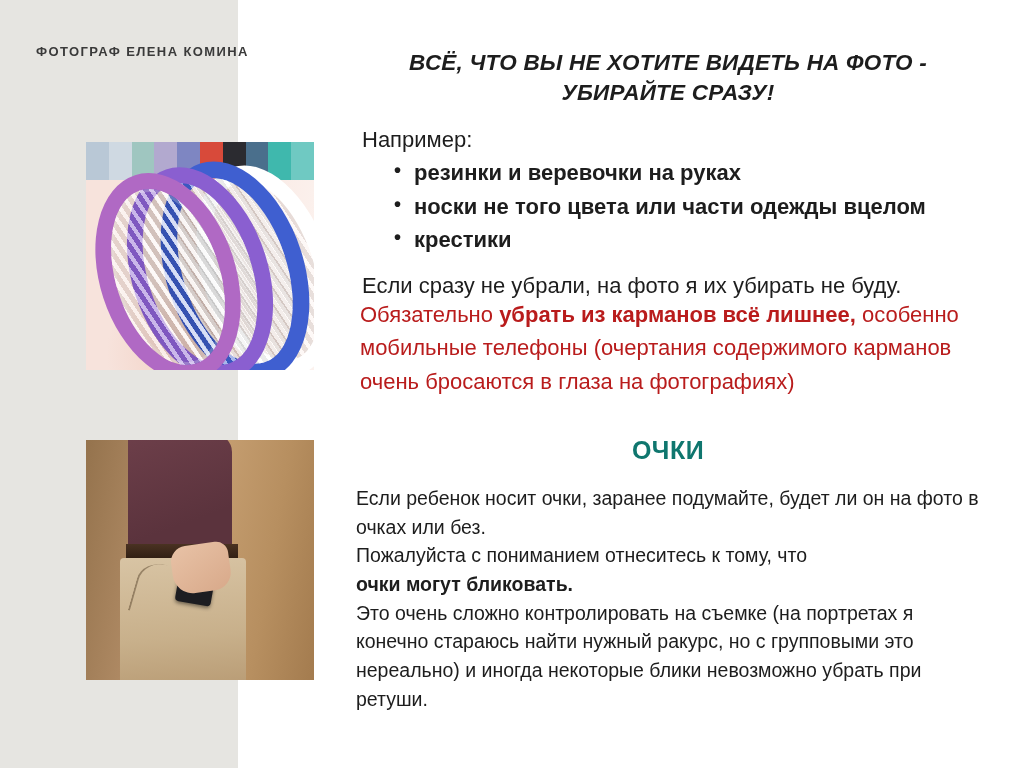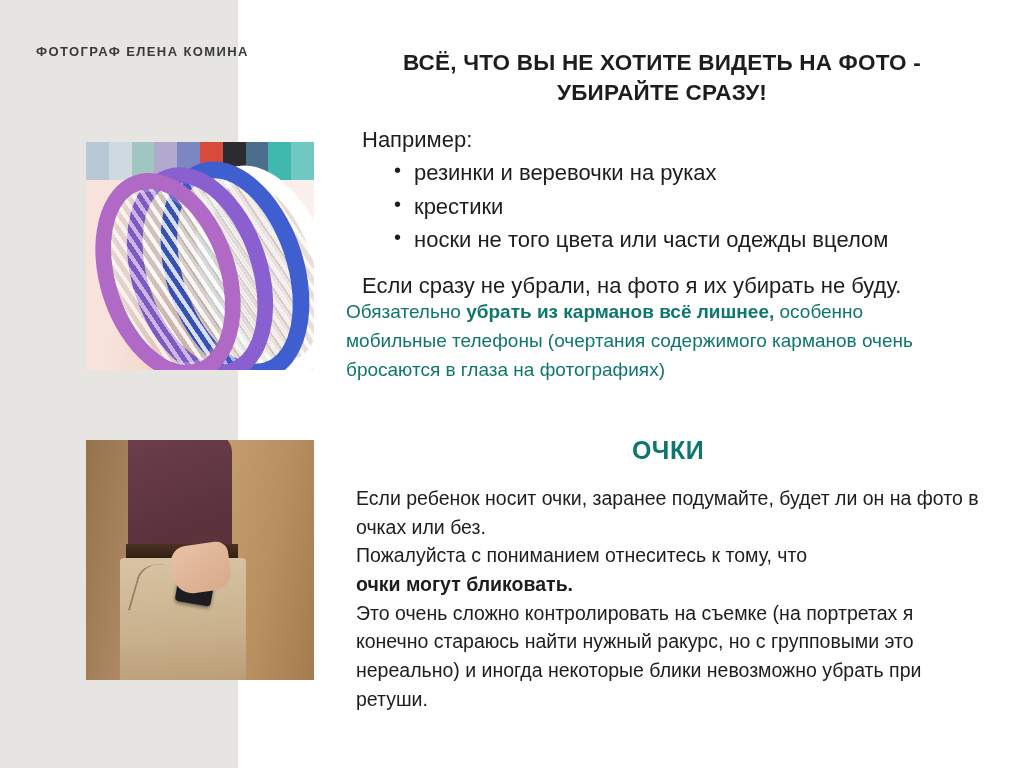--- a/index.html
+++ b/index.html
@@ -198,69 +198,71 @@
   .content {
     position: absolute;
     left: 344px;
     top: 0;
     width: 660px;
     height: 768px;
   }
 
   .title {
     position: absolute;
-    left: 4px;
+    left: 10px;
     top: 48px;
     width: 628px;
     text-align: center;
     font-size: 22.5px;
     font-weight: bold;
     line-height: 1.32;
     letter-spacing: 0.2px;
     color: #1d1d1d;
+    font-style: italic;
   }
 
   .para-intro {
     position: absolute;
     left: 18px;
     top: 123px;
     width: 620px;
     font-size: 22px;
     line-height: 1.52;
     color: #1d1d1d;
   }
   .bullets {
     margin: 0;
     padding: 0 0 0 28px;
     list-style: none;
   }
   .bullets li {
     position: relative;
     padding-left: 24px;
+    font-weight: bold;
   }
   .bullets li::before {
     content: "\2022";
     position: absolute;
     left: 4px;
     top: -1px;
     font-size: 20px;
     line-height: 1.52;
   }
   .note-after {
     margin-top: 12px;
   }
 
   .para-pockets {
     position: absolute;
-    left: 2px;
+    left: 16px;
     top: 298px;
     width: 612px;
-    font-size: 19px;
+    font-size: 22px;
     line-height: 1.52;
-    color: #0f766e;
+    color: #b91c1c;
   }
   .para-pockets b { font-weight: bold; }
 
   .subtitle {
     position: absolute;
     left: 10px;
     top: 436px;
     width: 628px;
     text-align: center;
     font-size: 25px;
@@ -331,22 +333,22 @@
   </div>
 
   <div class="content">
 
     <div class="title">ВСЁ, ЧТО ВЫ НЕ ХОТИТЕ ВИДЕТЬ НА ФОТО - УБИРАЙТЕ СРАЗУ!</div>
 
     <div class="para-intro">
       <div>Например:</div>
       <ul class="bullets">
         <li>резинки и веревочки на руках</li>
+        <li>носки не того цвета или части одежды вцелом</li>
         <li>крестики</li>
-        <li>носки не того цвета или части одежды вцелом</li>
       </ul>
       <div class="note-after">Если сразу не убрали, на фото я их убирать не буду.</div>
     </div>
 
     <div class="para-pockets"><span>Обязательно </span><b>убрать из карманов всё лишнее,</b><span> особенно мобильные телефоны (очертания содержимого  карманов очень бросаются в глаза на фотографиях)</span></div>
 
     <div class="subtitle">ОЧКИ</div>
 
     <div class="para-glasses">
       <div class="block">Если ребенок носит очки, заранее подумайте, будет ли он на фото в очках или без.</div>

